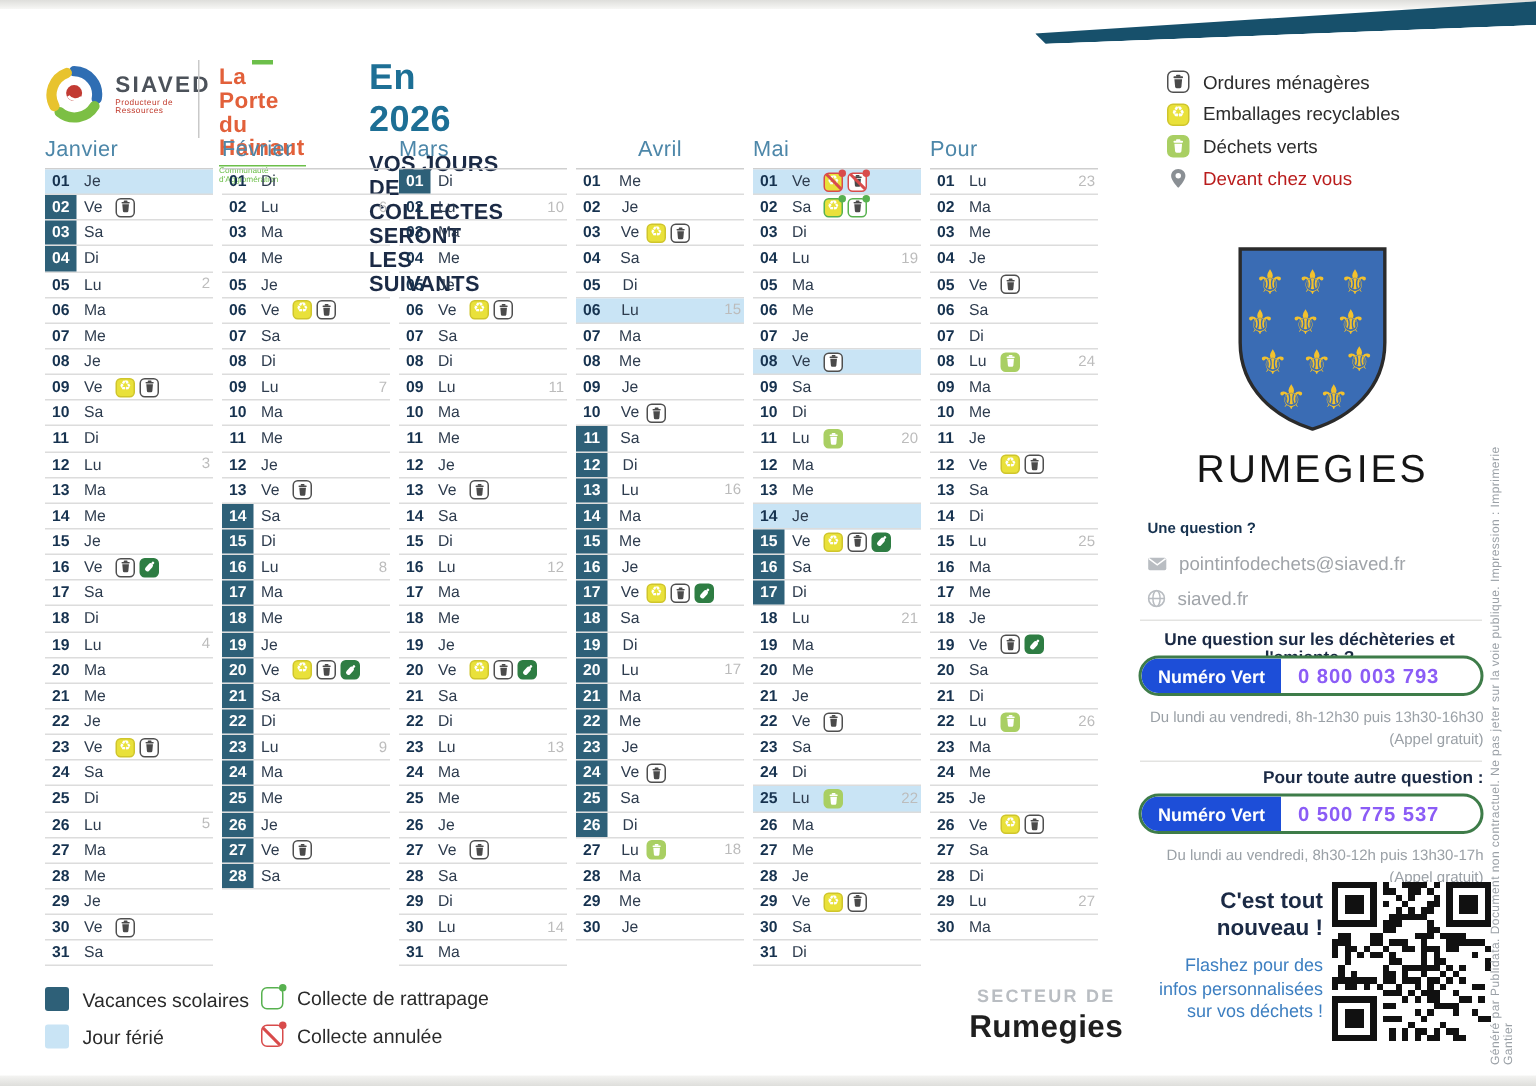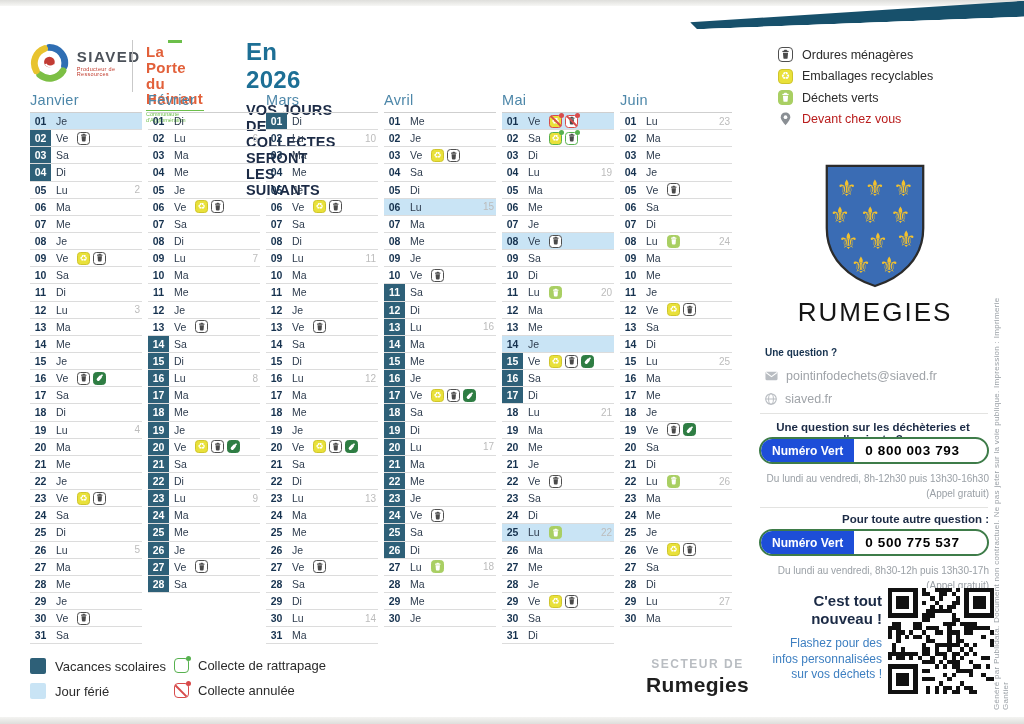--- a/index.html
+++ b/index.html
@@ -71,21 +71,21 @@
   
   .shieldwrap{position:absolute;left:762px;top:162px;width:226px;text-align:center}
   .commune{position:absolute;left:762px;top:297px;width:226px;text-align:center;font-size:26px;letter-spacing:2px;color:#151515}
   .qtitle{position:absolute;left:765px;top:347px;font-size:10px;font-weight:bold;color:#16324f}
   .crow{position:absolute;left:765px;display:flex;align-items:center;gap:8px;font-size:12.5px;color:#a0a4a9}
   .rule{position:absolute;left:760px;width:228px;height:1px;background:#e3e3e1}
   .qsub{position:absolute;left:757px;width:232px;text-align:center;font-size:11.5px;font-weight:bold;color:#1b2a45}
   .qsub2{position:absolute;left:757px;width:232px;text-align:right;font-size:11.5px;font-weight:bold;color:#1b2a45}
   .pill{position:absolute;left:759px;width:230px;height:27px;border:2px solid #3e7c49;border-radius:15px;background:#fff;display:flex;align-items:center;box-sizing:border-box;overflow:hidden}
   .pill .pl{background:#1d4ed8;color:#fff;font-weight:bold;font-size:12px;height:100%;display:flex;align-items:center;padding:0 11px;border-radius:10px 0 0 10px;flex:none}
-  .pill .pn{flex:1;padding-left:11px;font-weight:bold;font-size:13.5px;color:#000000;letter-spacing:.6px}
+  .pill .pn{flex:1;padding-left:11px;font-weight:bold;font-size:13.5px;color:#8b5cf6;letter-spacing:.6px}
   .hours{position:absolute;left:757px;width:232px;text-align:right;font-size:10px;color:#9aa0a6;line-height:1.45}
   .newt{position:absolute;left:762px;width:120px;text-align:right}
   .newt .n1{font-size:15px;font-weight:bold;color:#1b2a45;line-height:1.2}
   .newt .n2{font-size:12px;color:#3d7fc1;line-height:1.3;margin-top:8px}
   #qr{position:absolute;left:888px;top:588px;width:106px;height:106px}
   .credits{position:absolute;right:14px;top:280px;height:430px;writing-mode:vertical-rl;transform:rotate(180deg);font-size:8px;color:#9aa0a6;letter-spacing:.3px;display:flex;align-items:center}
 </style>
 </head>
 <body>
 
@@ -699,21 +699,21 @@
           <span class="dnum">30</span>
           <span class="dwd">Lu</span>
           <span class="dwk">14</span>
         </div>
         <div class="drow">
           <span class="dnum">31</span>
           <span class="dwd">Ma</span>
         </div>
       </div>
     </div>
-    <div class="month" style="left: 384px;">
+    <div class="month" style="left: 384px; text-align: center;">
       <div class="mname">Avril</div>
       <div class="rows">
         <div class="drow">
           <span class="dnum">01</span>
           <span class="dwd">Me</span>
         </div>
         <div class="drow">
           <span class="dnum">02</span>
           <span class="dwd">Je</span>
         </div>
@@ -1113,21 +1113,21 @@
           <span class="dnum">30</span>
           <span class="dwd">Sa</span>
         </div>
         <div class="drow">
           <span class="dnum">31</span>
           <span class="dwd">Di</span>
         </div>
       </div>
     </div>
     <div class="month" style="left: 620px;">
-      <div class="mname">Juin</div>
+      <div class="mname">Pour</div>
       <div class="rows">
         <div class="drow">
           <span class="dnum">01</span>
           <span class="dwd">Lu</span>
           <span class="dwk">23</span>
         </div>
         <div class="drow">
           <span class="dnum">02</span>
           <span class="dwd">Ma</span>
         </div>

